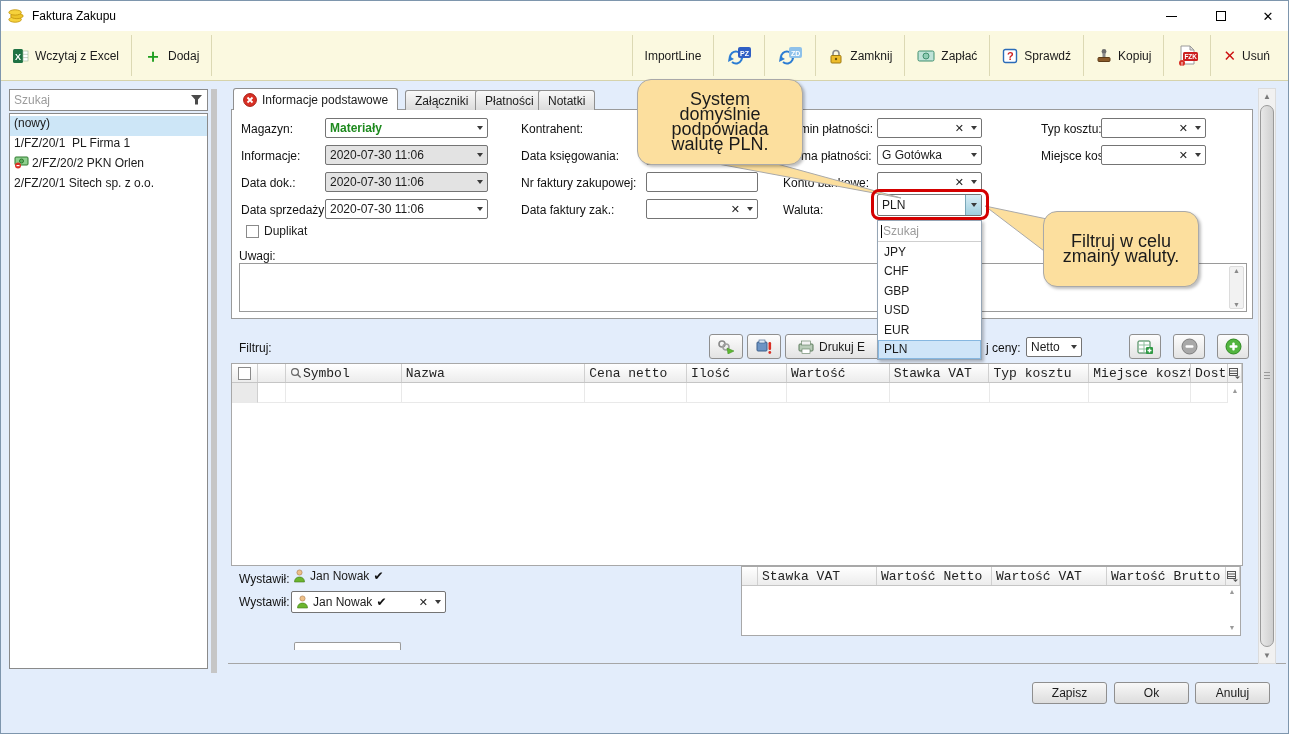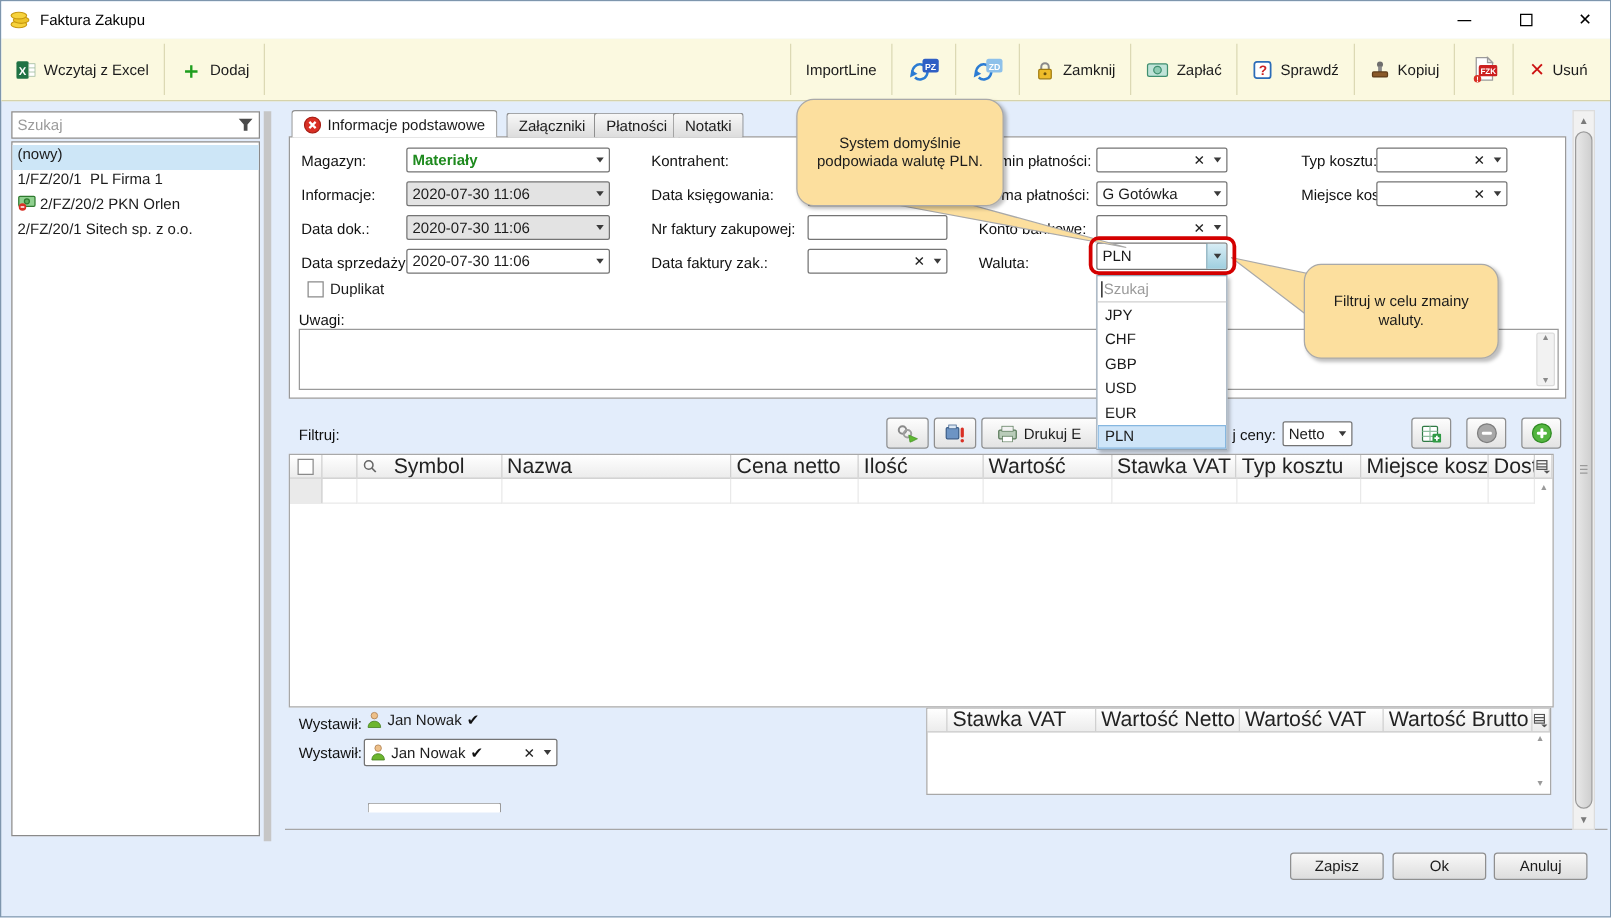--- a/index.html
+++ b/index.html
@@ -46,39 +46,39 @@
   .combo .t.green { color:#1e8a1e; font-weight:bold; }
   .combo .x { font-size:11px; color:#222; margin:0 4px; }
   .combo .ar { width:0; height:0; border-left:3.5px solid transparent; border-right:3.5px solid transparent; border-top:4px solid #3a3a3a; margin-left:3px; }
   .input-plain { position:absolute; height:20px; background:#fff; border:1px solid #747474; border-radius:2px; z-index:2; }
   .cb { width:13px; height:13px; background:#fff; border:1px solid #8a8a8a; display:inline-block; }
   .checkbox-row { position:absolute; display:flex; align-items:center; gap:5px; z-index:2; }
   .uwagi-area { position:absolute; left:238px; top:262px; width:1008px; height:49px; background:#fff; border:1px solid #9a9a9a; z-index:2; }
   .mini-scroll { position:absolute; width:15px; background:#f2f2f2; border:1px solid #dcdcdc; border-radius:2px; display:flex; flex-direction:column; justify-content:space-between; align-items:center; color:#8a8a8a; font-size:7px; z-index:3; }
 
   
-  .callout { position:absolute; background:#fcdf9e; border:1px solid #a9a9a9; border-radius:14px; box-shadow:2px 2px 3px rgba(0,0,0,.25); display:flex; align-items:center; justify-content:center; text-align:center; padding:6px 12px; font-size:12px; line-height:15px; z-index:9; }
+  .callout { position:absolute; background:#fcdf9e; border:1px solid #a9a9a9; border-radius:14px; box-shadow:2px 2px 3px rgba(0,0,0,.25); display:flex; align-items:center; justify-content:center; text-align:center; padding:6px 12px; font-size:18px; line-height:15px; z-index:9; }
   #tails { position:absolute; left:0; top:0; z-index:8; pointer-events:none; }
   .red-ring { position:absolute; left:870px; top:188px; width:118px; height:31px; border:3px solid #d40000; border-radius:8px; z-index:10; pointer-events:none; }
 
   
   .dropdown { position:absolute; left:876px; top:219px; width:105px; height:140px; background:#fff; border:1px solid #95a5b5; box-shadow:2px 2px 3px rgba(0,0,0,.25); z-index:12; display:flex; flex-direction:column; }
   .dd-search { height:21px; border-bottom:1px solid #cfcfcf; display:flex; align-items:center; padding-left:3px; }
   .dd-caret { width:1px; height:13px; background:#000; }
   .dd-search .ph { color:#9b9b9b; margin-left:1px; }
   .dd-item { flex:1; display:flex; align-items:center; padding-left:6px; }
   .dd-item.selected { background:#cfe5f8; box-shadow:inset 0 0 0 1px #86b7e0; }
 
   
   .sq-btn { position:absolute; height:25px; border:1px solid #8f8f8f; border-radius:3px; background:linear-gradient(#fdfdfd,#e3e3e3); display:flex; align-items:center; justify-content:center; gap:5px; font-size:12px; z-index:2; }
 
   
   .grid { position:absolute; background:#fff; border:1px solid #a8a8a8; z-index:1; }
   .grid-header { display:flex; height:19px; border-bottom:1px solid #c5c5c5; background:linear-gradient(#ffffff,#ececec); }
-  .gh-cell { display:flex; align-items:center; padding-left:4px; border-right:1px solid #d0d0d0; font-size:17px; color:#222; white-space:nowrap; overflow:hidden; gap:13px; }
+  .gh-cell { display:flex; align-items:center; padding-left:4px; border-right:1px solid #d0d0d0; font-size:13px; color:#222; white-space:nowrap; overflow:hidden; gap:1px;font-family:Liberation Mono, monospace; }
   .grid-row { display:flex; height:20px; }
   .gr-cell { border-right:1px solid #e9e9e9; border-bottom:1px solid #e9e9e9; }
   .gr-cell.rowhdr { background:#eaeaea; border-right:1px solid #cfcfcf; }
   .rail { display:flex; flex-direction:column; align-items:center; }
   .rail-arrow { color:#9a9a9a; font-size:7px; line-height:10px; }
 
   .footer-line { position:absolute; left:227px; top:662px; width:1058px; height:1px; background:#a6a6a6; }
   .action-btn { position:absolute; top:681px; width:75px; height:22px; border:1px solid #8f8f8f; border-radius:3px; background:linear-gradient(#f8f8f8,#dddddd); display:flex; align-items:center; justify-content:center; font-size:12px; z-index:2; }
 
   

